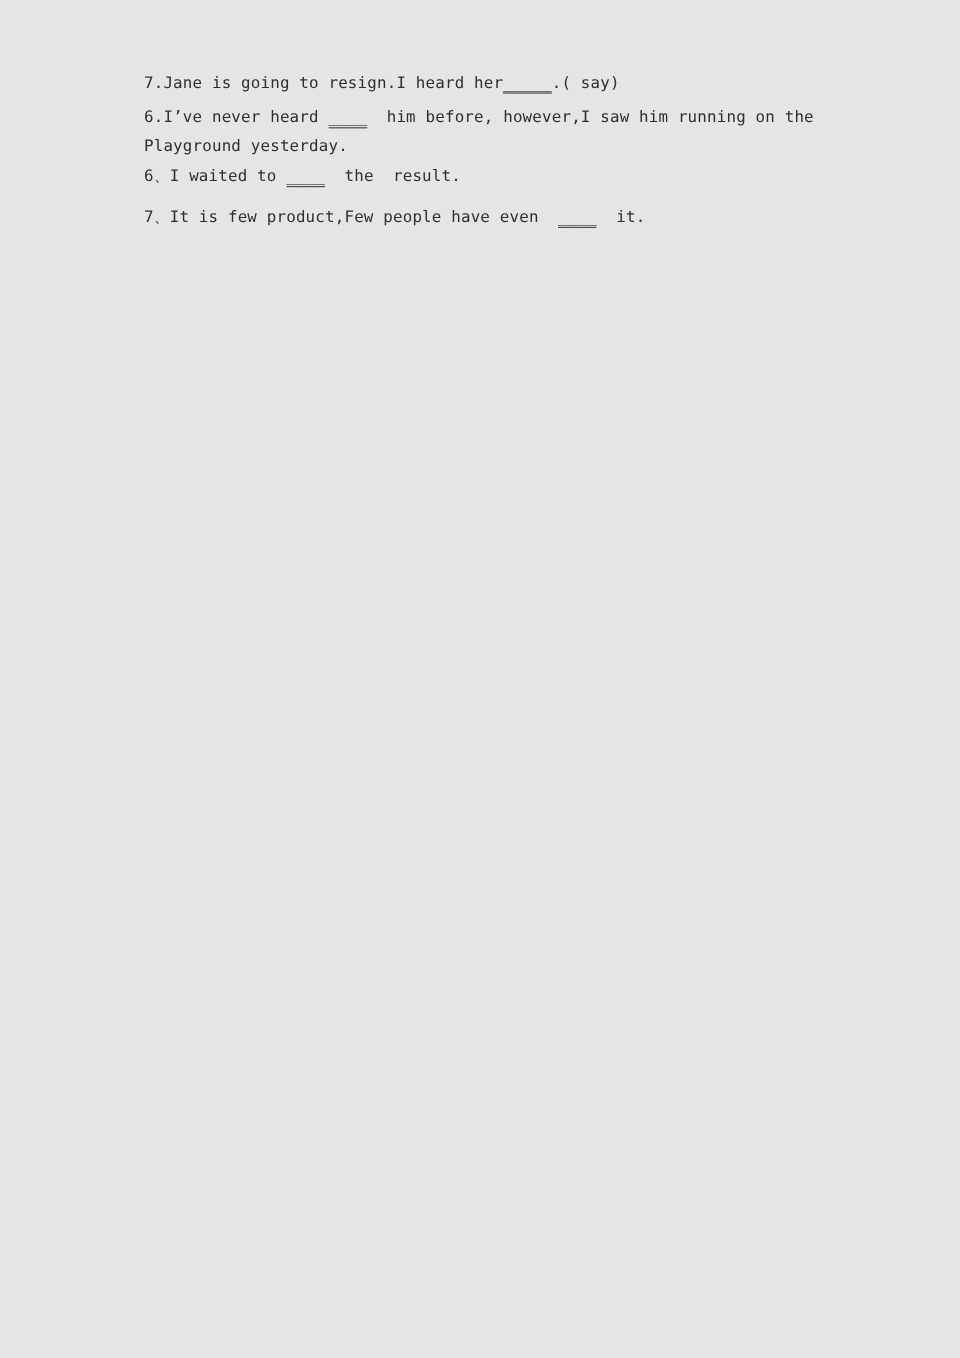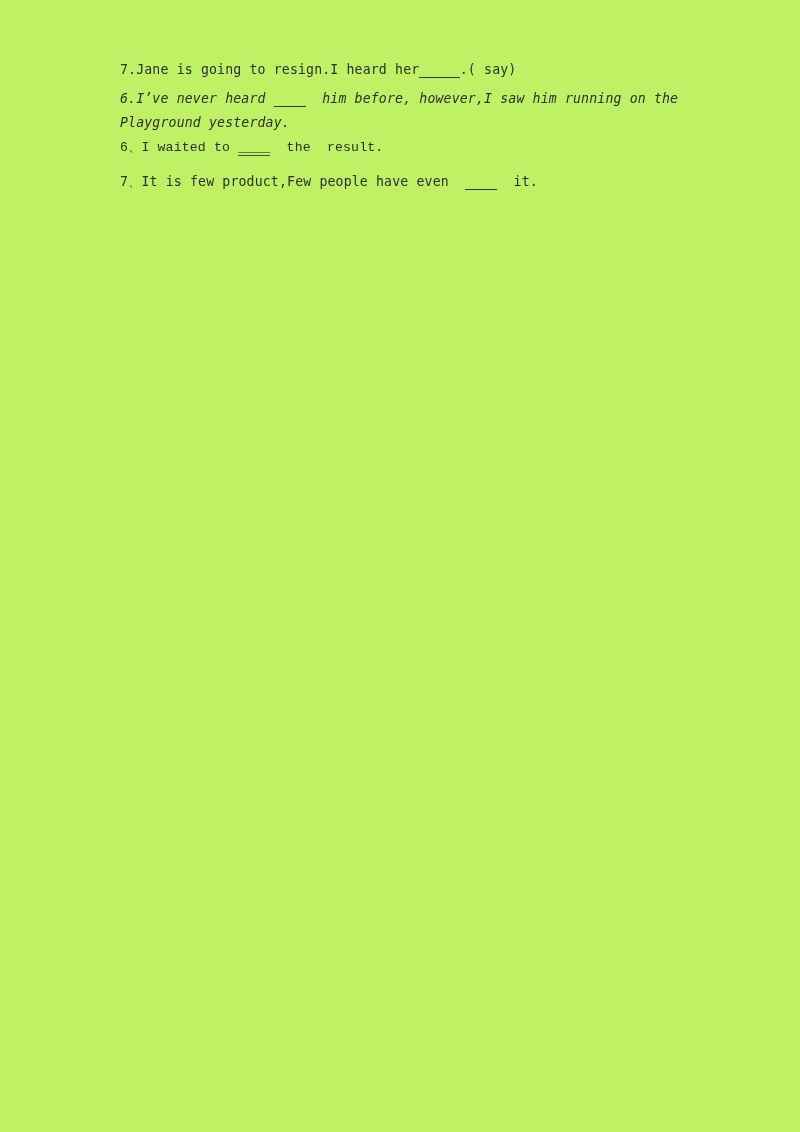--- a/index.html
+++ b/index.html
@@ -36,26 +36,24 @@
     margin: 0;
   }
 
   
   .q-line.item-1 {
     margin-bottom: 5px;
   }
 
   .q-line.item-2 {
     margin-bottom: 1px;
-    font-style: italic;
   }
 
   .q-line.item-3 {
     margin-bottom: 1px;
-    font-family: Liberation Mono, monospace;
   }
 
   .q-line.item-4 {
     margin-bottom: 0;
     margin-top: 10px;
   }
 
   
   .q-line.item-2 .wrap-text {
     display: inline;
@@ -63,21 +61,21 @@
 
   .blank-tight {
     border-bottom: 1px solid #4a4a4a;
     display: inline-block;
     line-height: 0.95;
   }
 </style>
 </head>
 <body>
 
-<div class="page" style="background: #bef264; color: rgb(46, 46, 46);">
+<div class="page" style="background: #e5e5e5; color: rgb(46, 46, 46);">
 
   <div class="content-block">
 
     <p class="q-line item-1"><span>7.Jane is going to resign.I heard her</span><span class="blank-tight" style="border-bottom-color: rgb(74, 74, 74);">_____</span><span>.( say)</span></p>
 
     <p class="q-line item-2"><span>6.I’ve never heard </span><span class="blank-tight" style="border-bottom-color: rgb(74, 74, 74);">____</span><span>  him before, however,I saw him running on the </span><span class="wrap-text">Playground yesterday.</span></p>
 
     <p class="q-line item-3"><span>6、I waited to </span><span class="blank-tight" style="border-bottom-color: rgb(74, 74, 74);">____</span><span>  the  result.</span></p>
 
     <p class="q-line item-4"><span>7、It is few product,Few people have even  </span><span class="blank-tight" style="border-bottom-color: rgb(74, 74, 74);">____</span><span>  it.</span></p>

